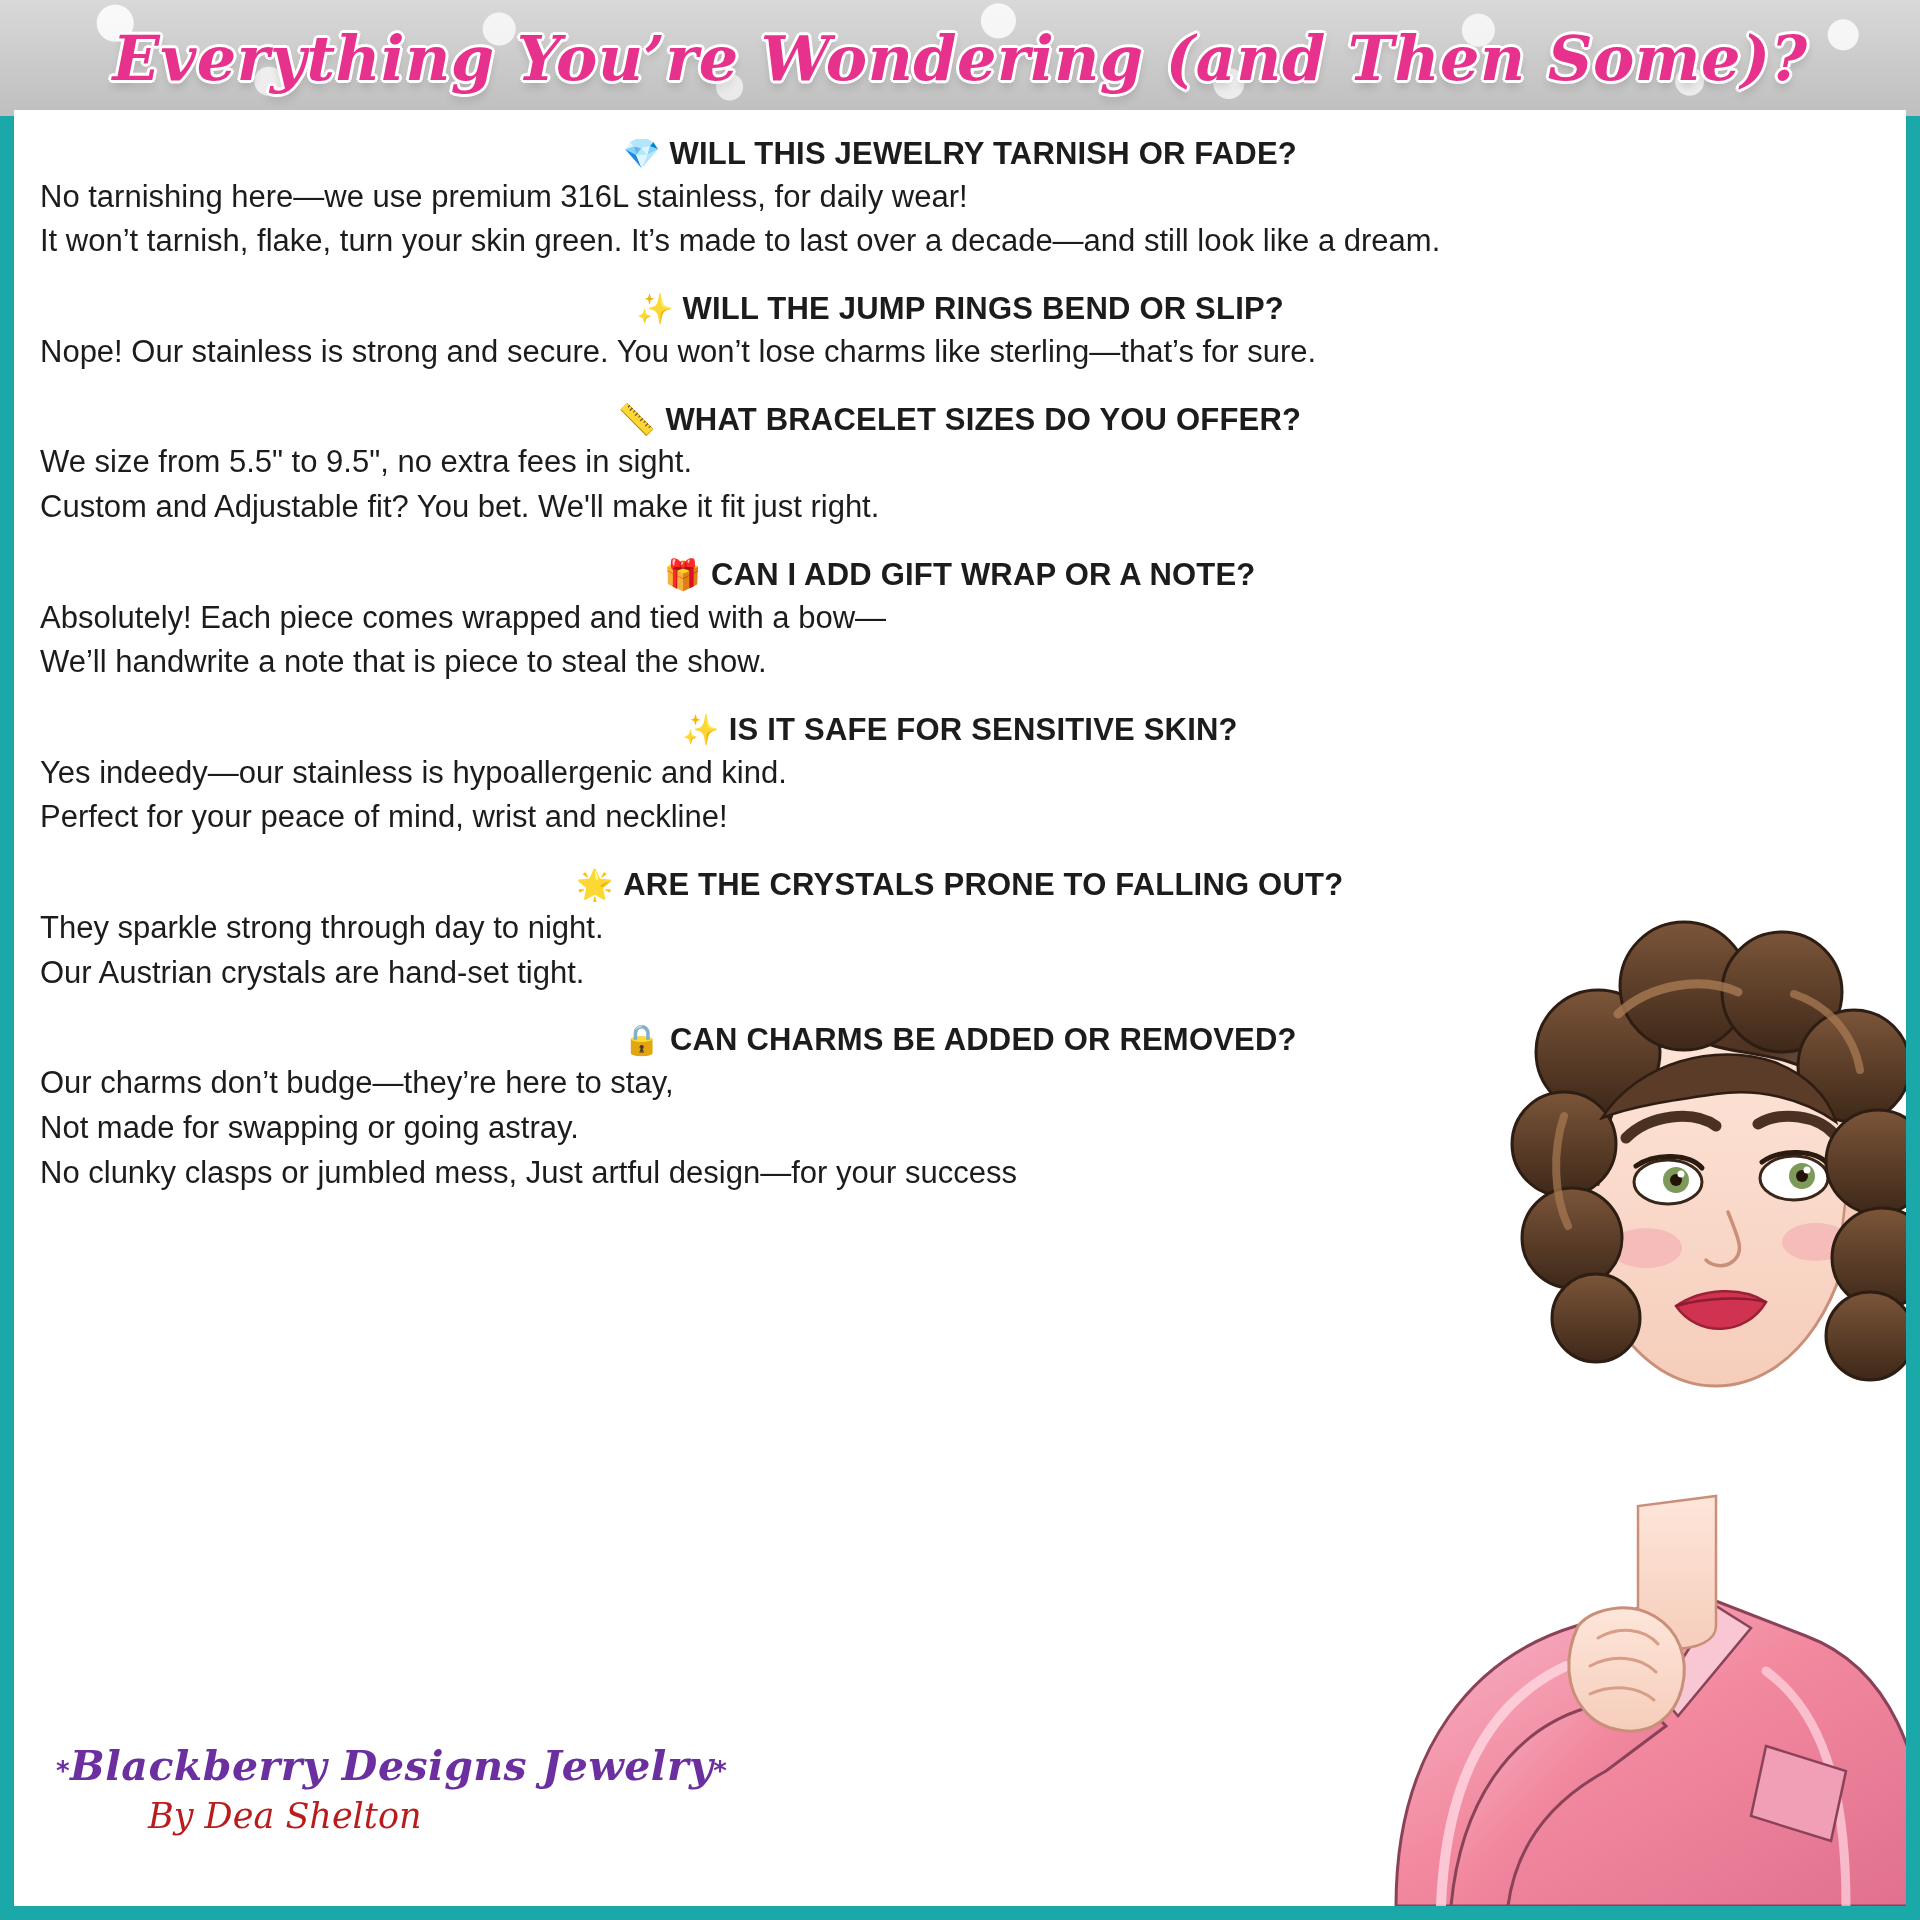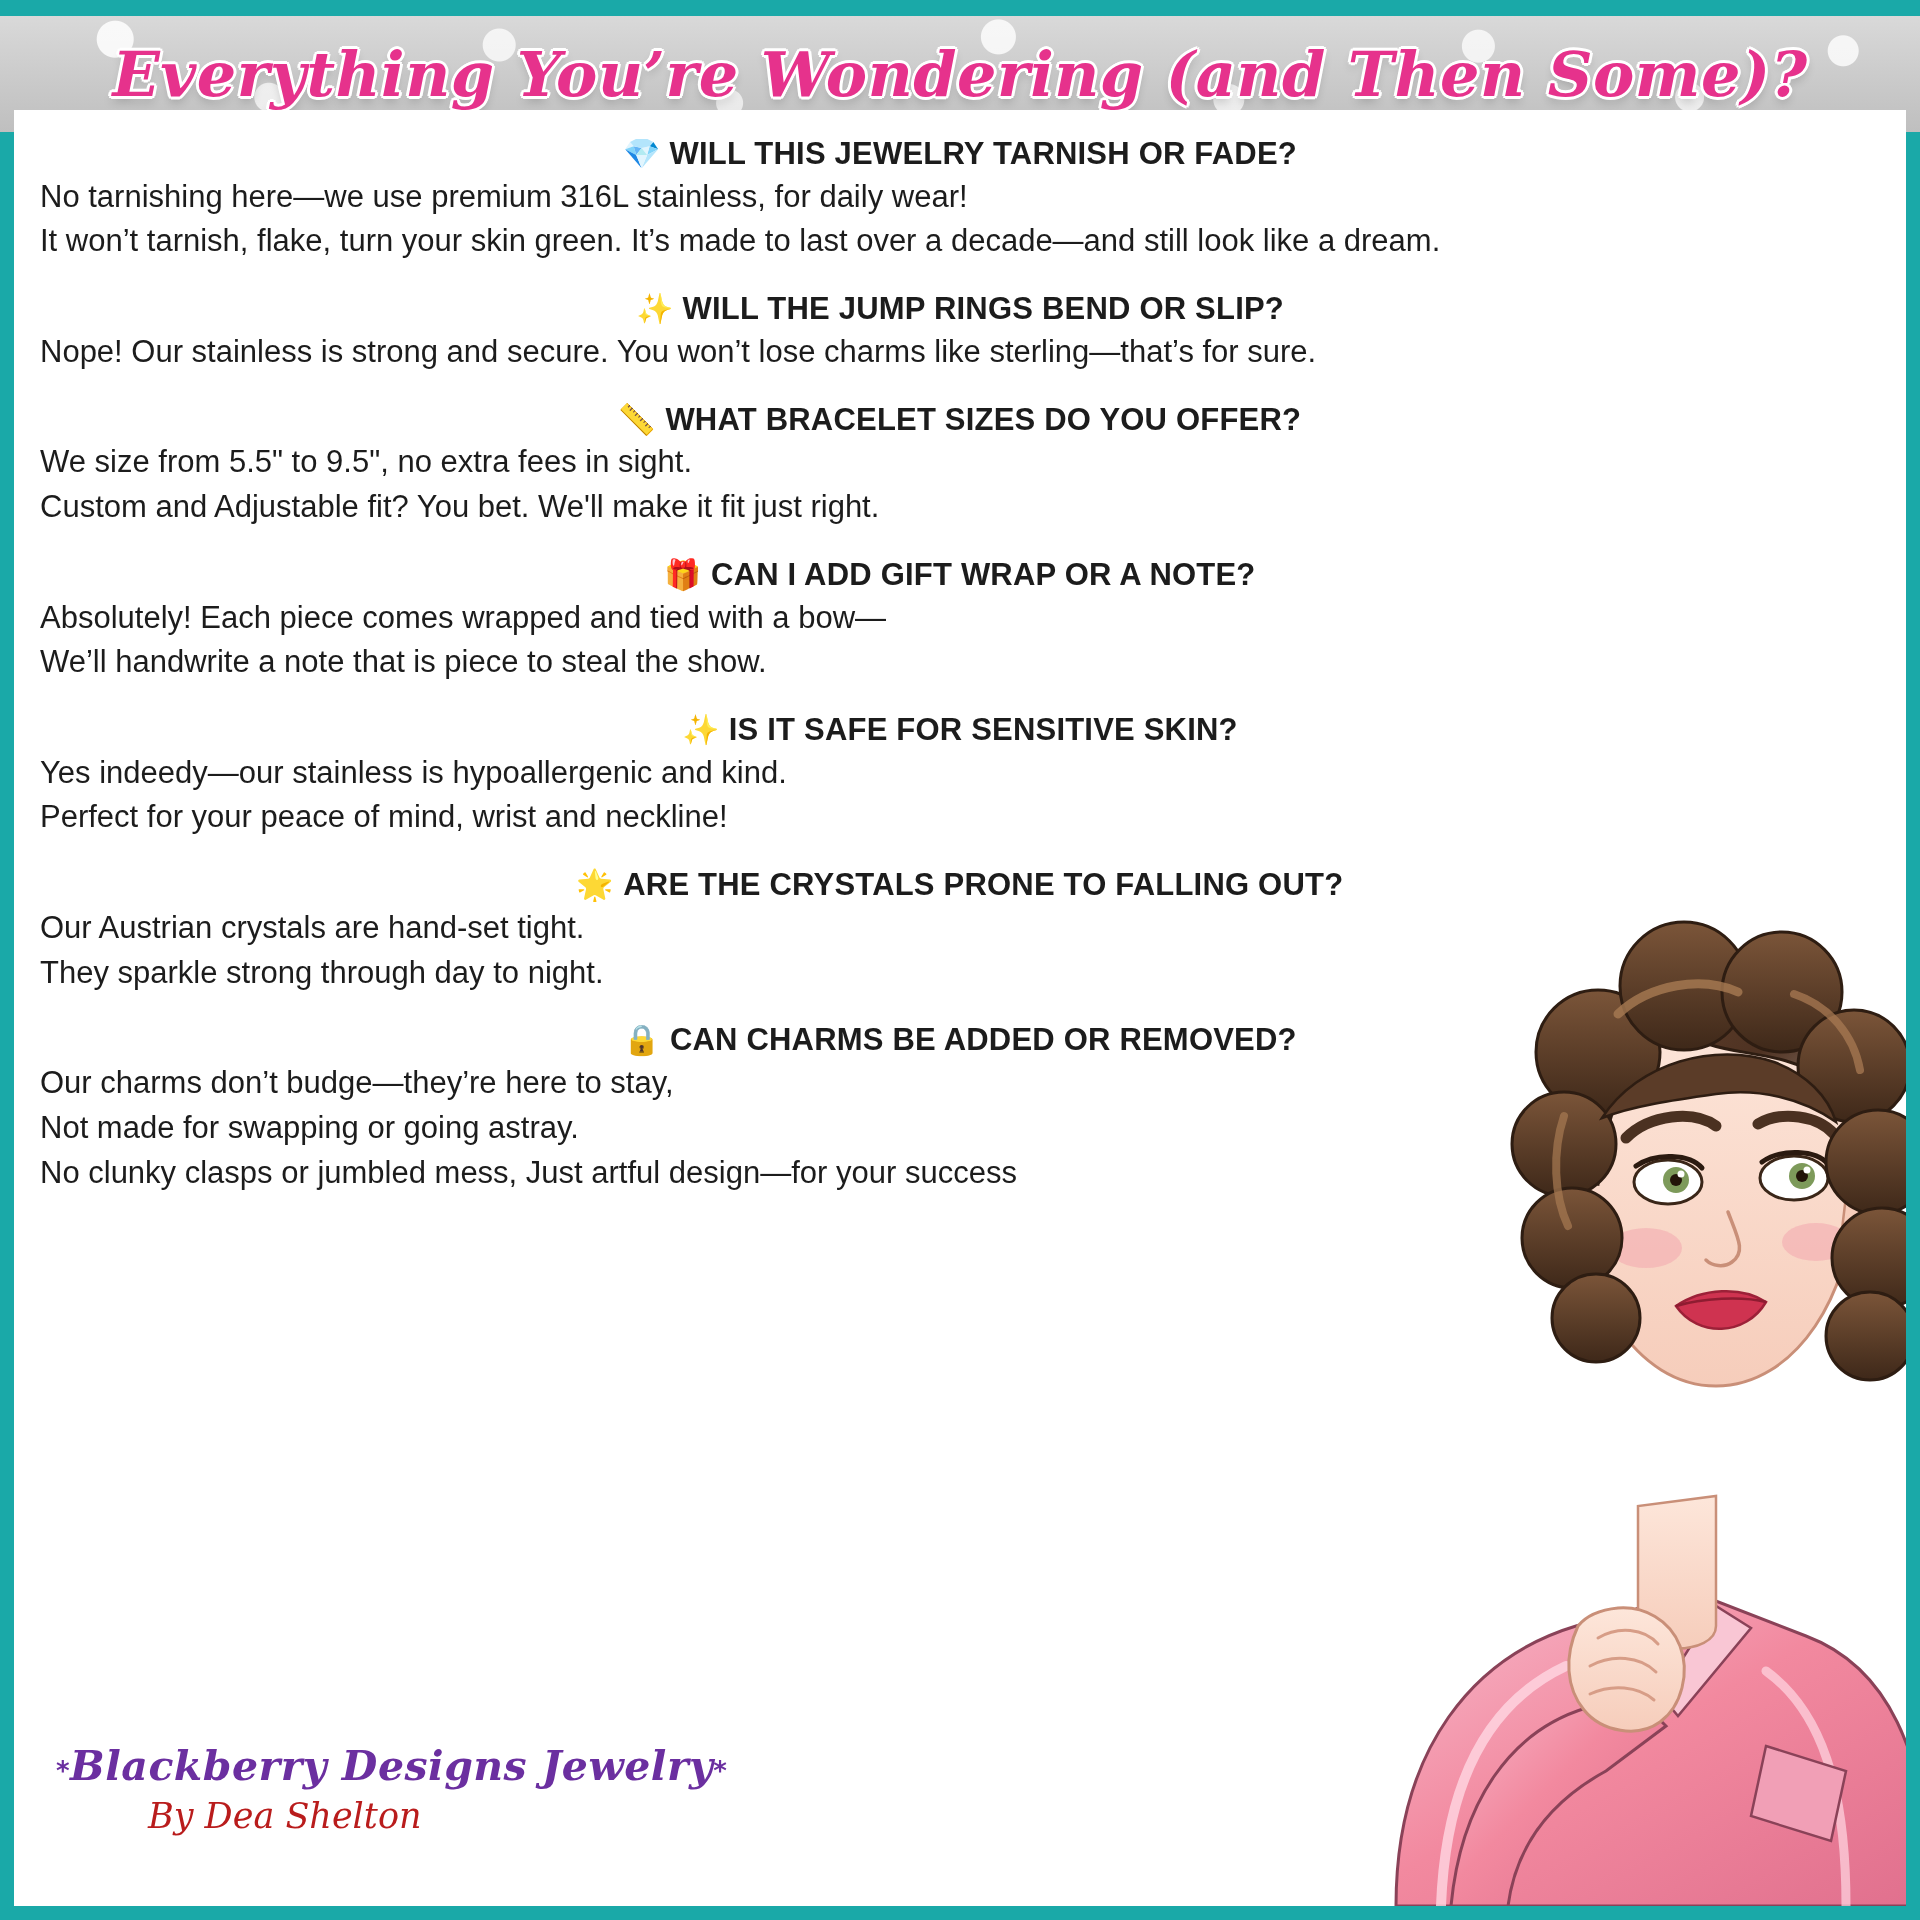--- a/index.html
+++ b/index.html
@@ -16,21 +16,21 @@
   .page {
     position: relative;
     width: 1920px;
     height: 1920px;
     background: #1aa9a8;
     box-sizing: border-box;
   }
   
   .header {
     position: absolute;
-    top: 16px; left: 0;
+    top: 0; left: 0;
     width: 1920px;
     height: 116px;
     background:
       radial-gradient(circle at 6% 20%, rgba(255,255,255,0.85) 0 18px, rgba(255,255,255,0) 19px),
       radial-gradient(circle at 14% 70%, rgba(255,255,255,0.7) 0 14px, rgba(255,255,255,0) 15px),
       radial-gradient(circle at 26% 25%, rgba(255,255,255,0.75) 0 16px, rgba(255,255,255,0) 17px),
       radial-gradient(circle at 38% 75%, rgba(255,255,255,0.65) 0 13px, rgba(255,255,255,0) 14px),
       radial-gradient(circle at 52% 18%, rgba(255,255,255,0.8) 0 17px, rgba(255,255,255,0) 18px),
       radial-gradient(circle at 64% 72%, rgba(255,255,255,0.7) 0 15px, rgba(255,255,255,0) 16px),
       radial-gradient(circle at 77% 26%, rgba(255,255,255,0.75) 0 16px, rgba(255,255,255,0) 17px),
@@ -187,22 +187,22 @@
       </div>
 
       <div class="faq-item">
         <div class="faq-q"><span class="emoji">✨</span><span>IS IT SAFE FOR SENSITIVE SKIN?</span></div>
         <div class="faq-a">Yes indeedy—our stainless is hypoallergenic and kind.</div>
         <div class="faq-a">Perfect for your peace of mind, wrist and neckline!</div>
       </div>
 
       <div class="faq-item">
         <div class="faq-q"><span class="emoji">🌟</span><span>ARE THE CRYSTALS PRONE TO FALLING OUT?</span></div>
+        <div class="faq-a">They sparkle strong through day to night.</div>
         <div class="faq-a">Our Austrian crystals are hand-set tight.</div>
-        <div class="faq-a">They sparkle strong through day to night.</div>
       </div>
 
       <div class="faq-item">
         <div class="faq-q"><span class="emoji">🔒</span><span>CAN CHARMS BE ADDED OR REMOVED?</span></div>
         <div class="faq-a">Our charms don’t budge—they’re here to stay,</div>
         <div class="faq-a">Not made for swapping or going astray.</div>
         <div class="faq-a">No clunky clasps or jumbled mess, Just artful design—for your success</div>
       </div>
 
     </div>

